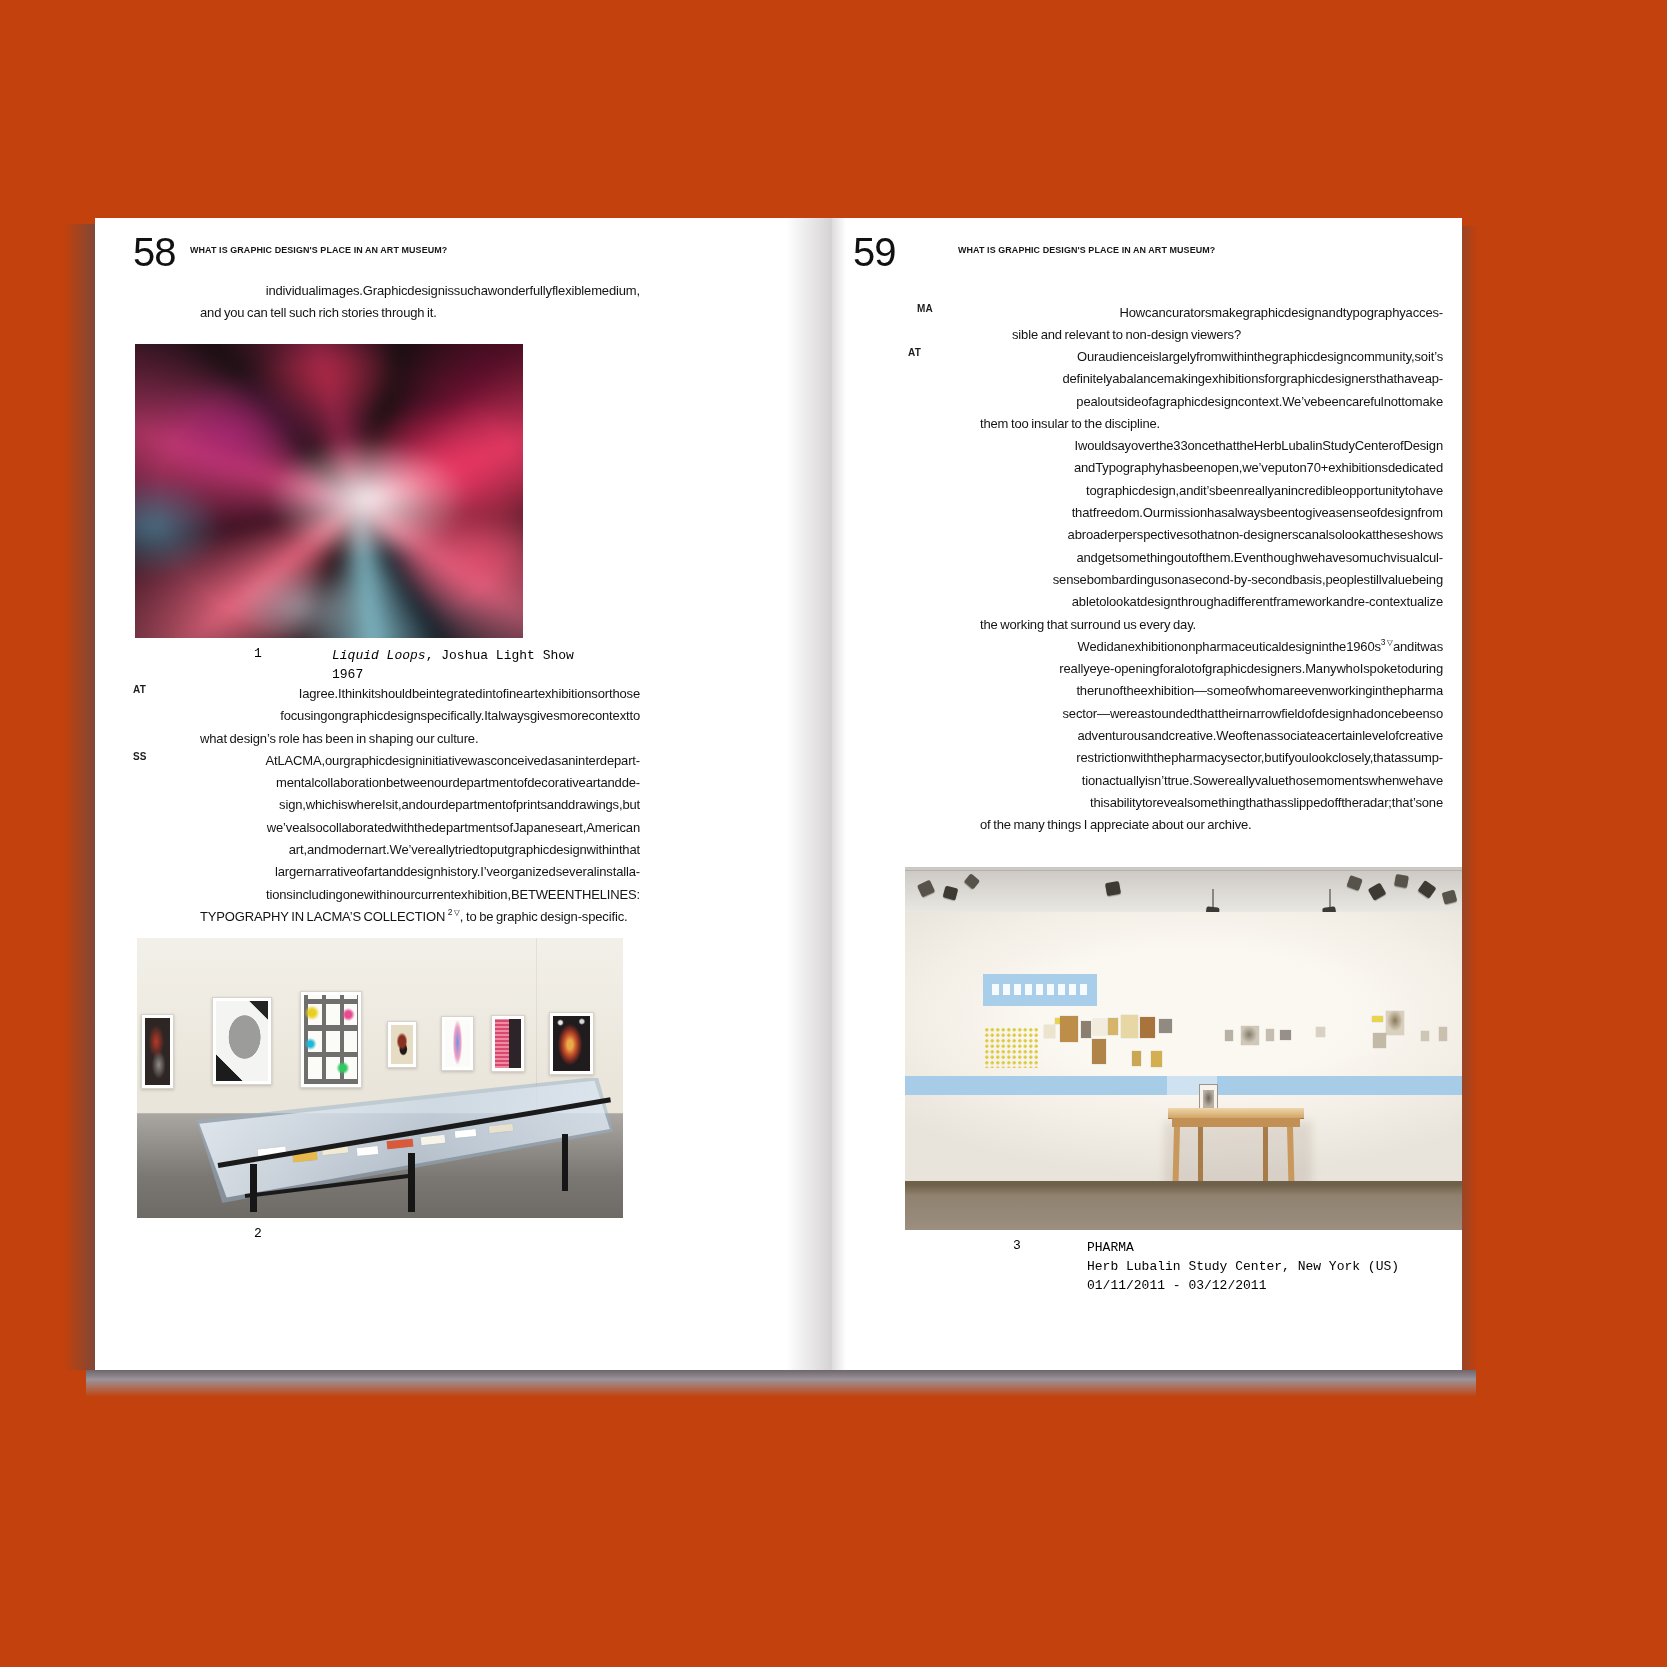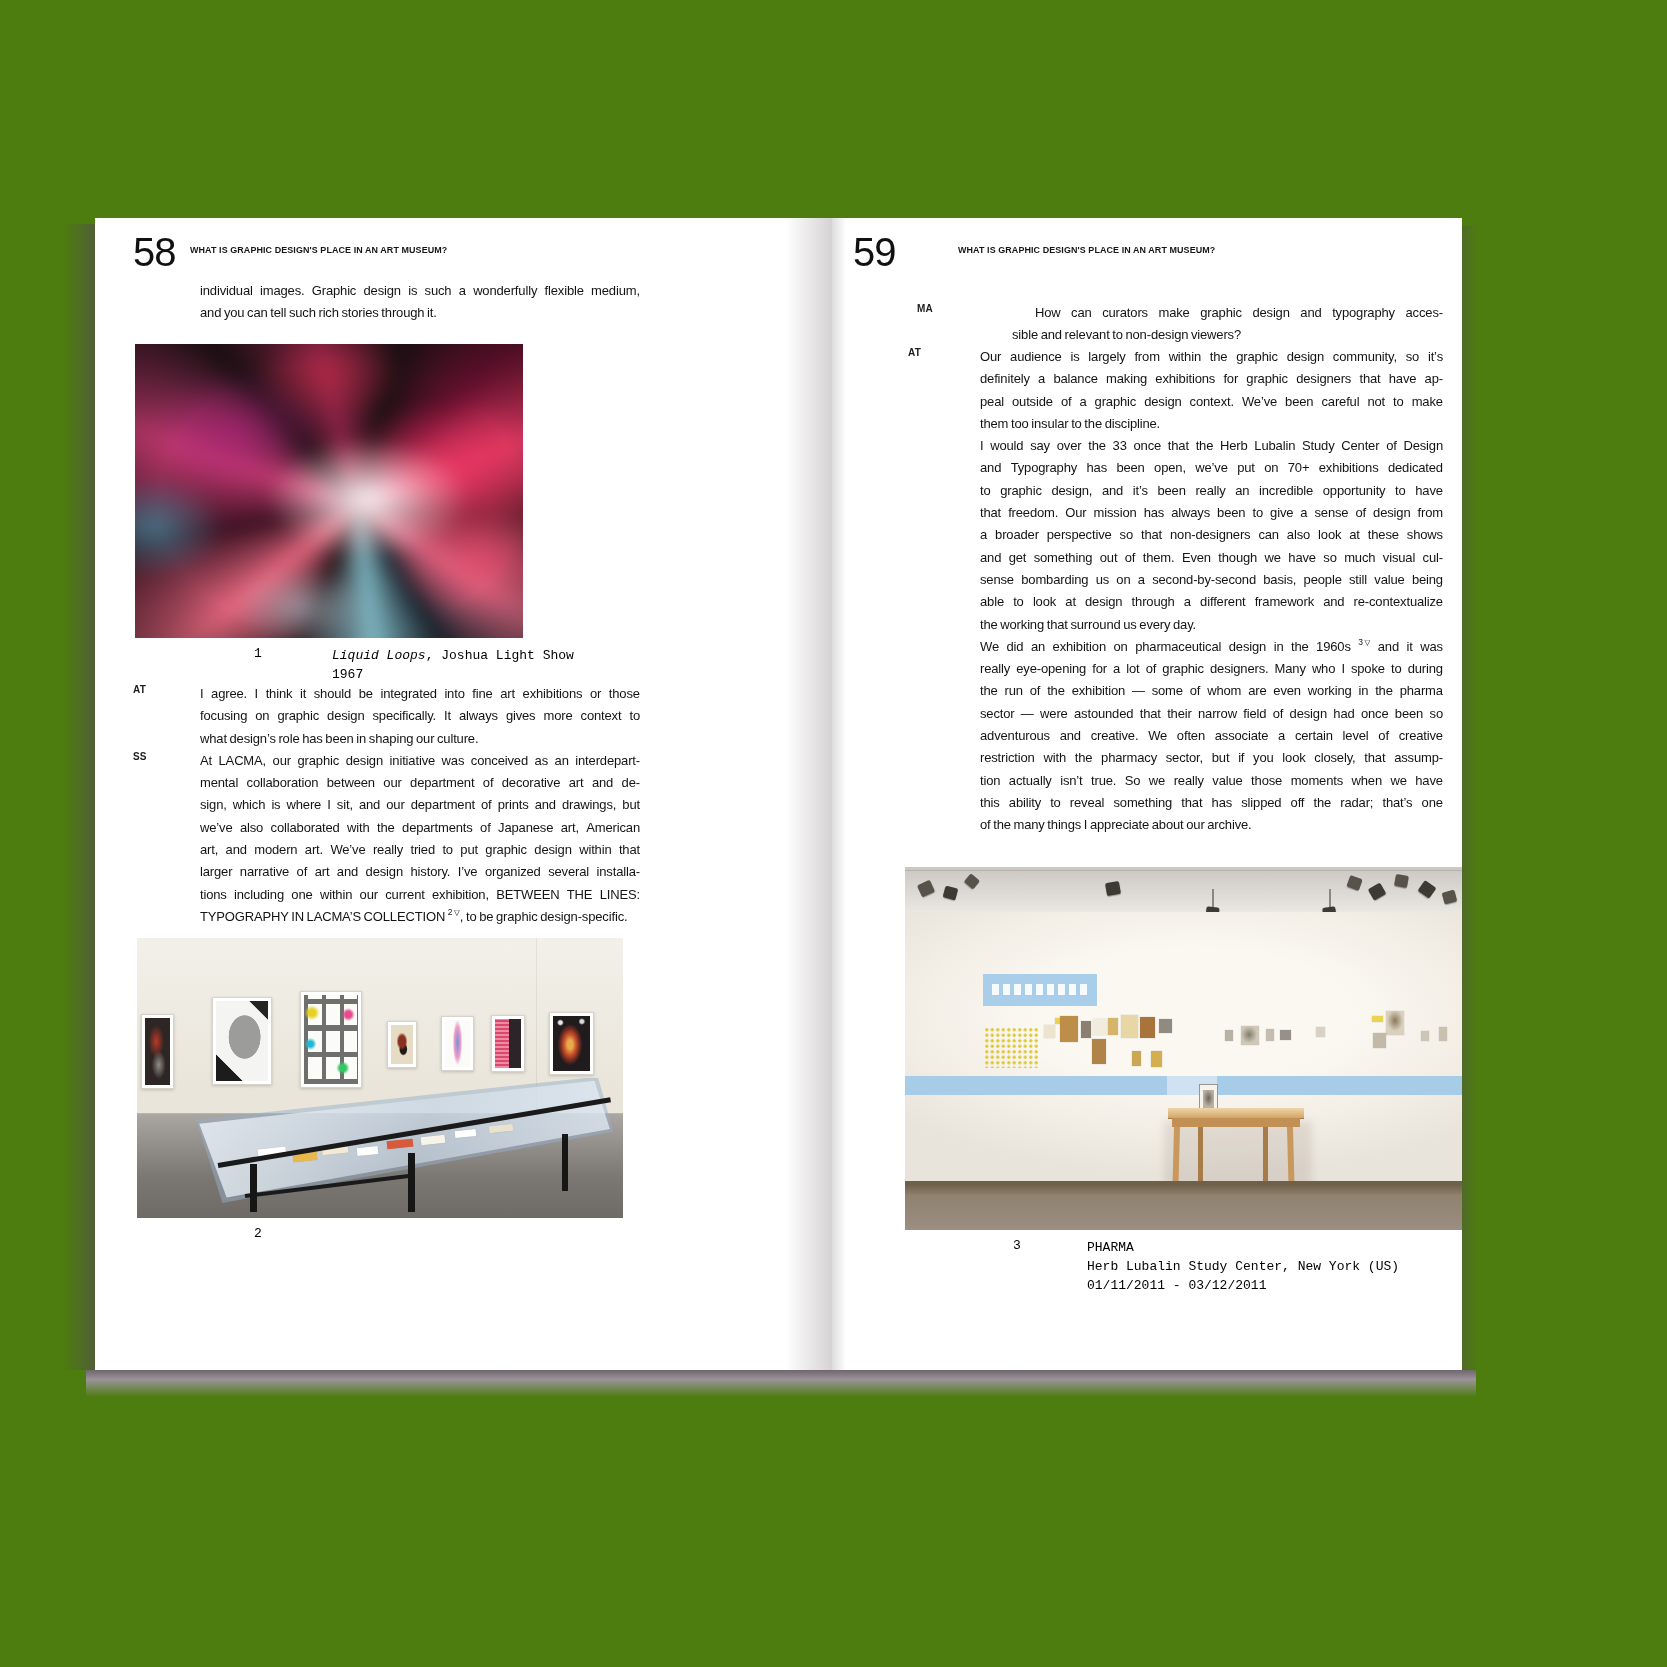--- a/index.html
+++ b/index.html
@@ -1,16 +1,16 @@
 <!DOCTYPE html>
 <html><head>
 <meta charset="utf-8">
 <style>
   html,body{margin:0;padding:0;background:#d4ced2;}
-  .canvas{position:relative;width:1667px;height:1667px;background:#4d7c0f;overflow:hidden;
+  .canvas{position:relative;width:1667px;height:1667px;background:#c2410c;overflow:hidden;
           font-family:"Liberation Sans",sans-serif;color:#141414;}
 
   
   .page{position:absolute;top:218px;height:1152px;background:#ffffff;}
   .page-left{left:95px;width:737px;}
   .page-right{left:832px;width:630px;}
   .spineshade-l{position:absolute;right:0;top:0;bottom:0;width:46px;
     background:linear-gradient(to right,rgba(125,115,122,0),rgba(125,115,122,.32));}
   .spineshade-r{position:absolute;left:0;top:0;bottom:0;width:14px;
     background:linear-gradient(to right,rgba(125,115,122,.25),rgba(125,115,122,0));}
@@ -21,21 +21,21 @@
   .shadow-bottom{position:absolute;left:86px;top:1370px;width:1390px;height:27px;
     background:linear-gradient(180deg,#6e666c 0,#9b939a 35%,rgba(212,206,210,0) 100%);}
 
   
   .pagenum{position:absolute;font-size:40px;font-weight:400;letter-spacing:-1px;color:#111;}
   .running-head{position:absolute;font-size:9.5px;font-weight:700;letter-spacing:.1px;
     transform:scaleX(.94);transform-origin:left center;white-space:nowrap;color:#151515;}
   .bodycol{position:absolute;}
   .line{position:relative;height:22.3px;font-size:13px;letter-spacing:-.15px;word-spacing:-.8px;
         line-height:22.3px;white-space:nowrap;}
-  .line.just{display:flex;justify-content:space-between;align-items:baseline;white-space:normal;}
+  .line.just{display:flex;justify-content:flex-end;align-items:baseline;white-space:normal;}
   .speaker{position:absolute;left:-67px;top:1px;font-size:10px;font-weight:700;
            letter-spacing:.2px;line-height:12px;color:#1c1c1c;}
   .p59col .speaker{left:-72px;}
   .qblock .speaker{left:-95px;}
   sup.fn{font-size:8.5px;line-height:0;vertical-align:6px;letter-spacing:0;}
   sup.fn .tri{font-size:7.5px;margin-left:1.5px;}
   .capnum{position:absolute;font-family:"Liberation Mono",monospace;font-size:13px;color:#000;}
   .caption{position:absolute;font-family:"Liberation Mono",monospace;font-size:13px;color:#000;}
   .cap-line{line-height:19px;white-space:nowrap;}
   .cap-line i{}

